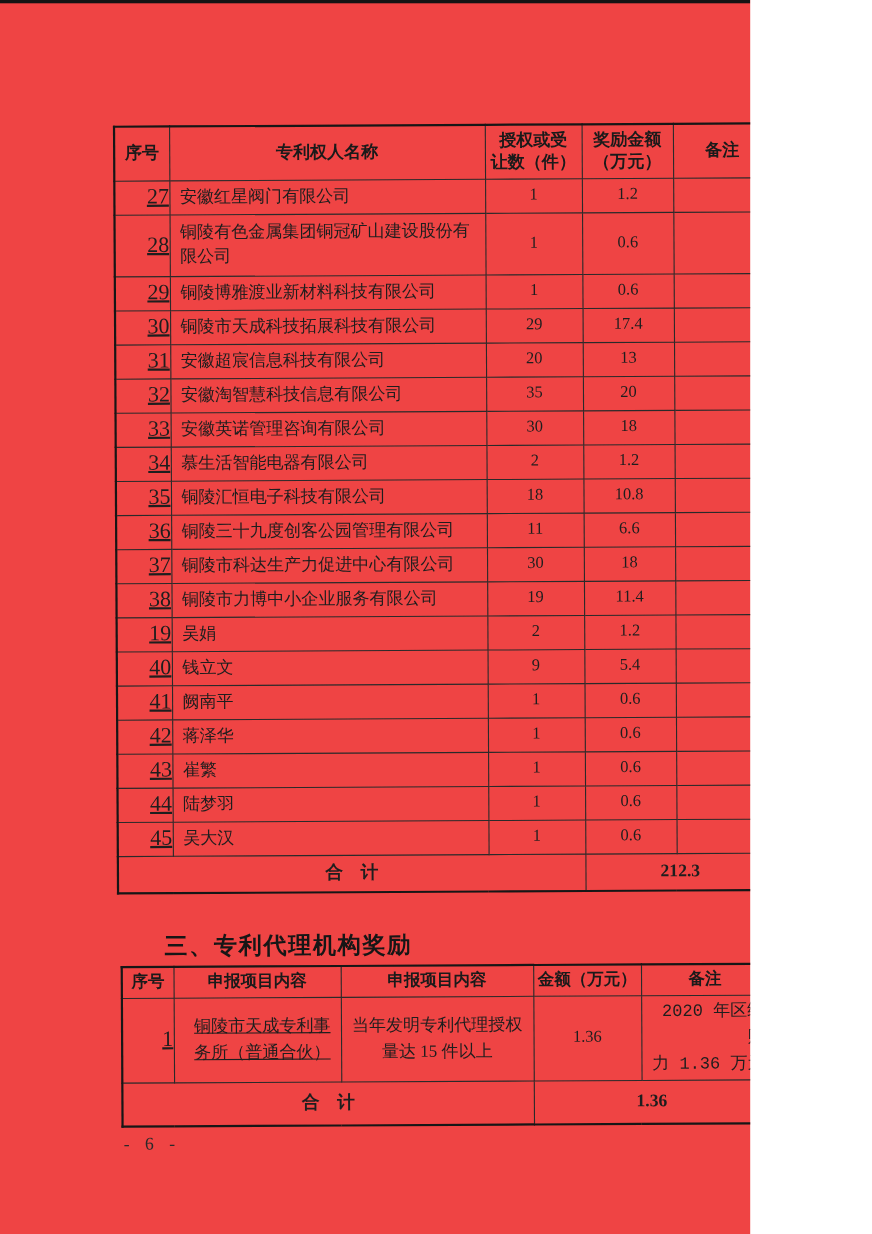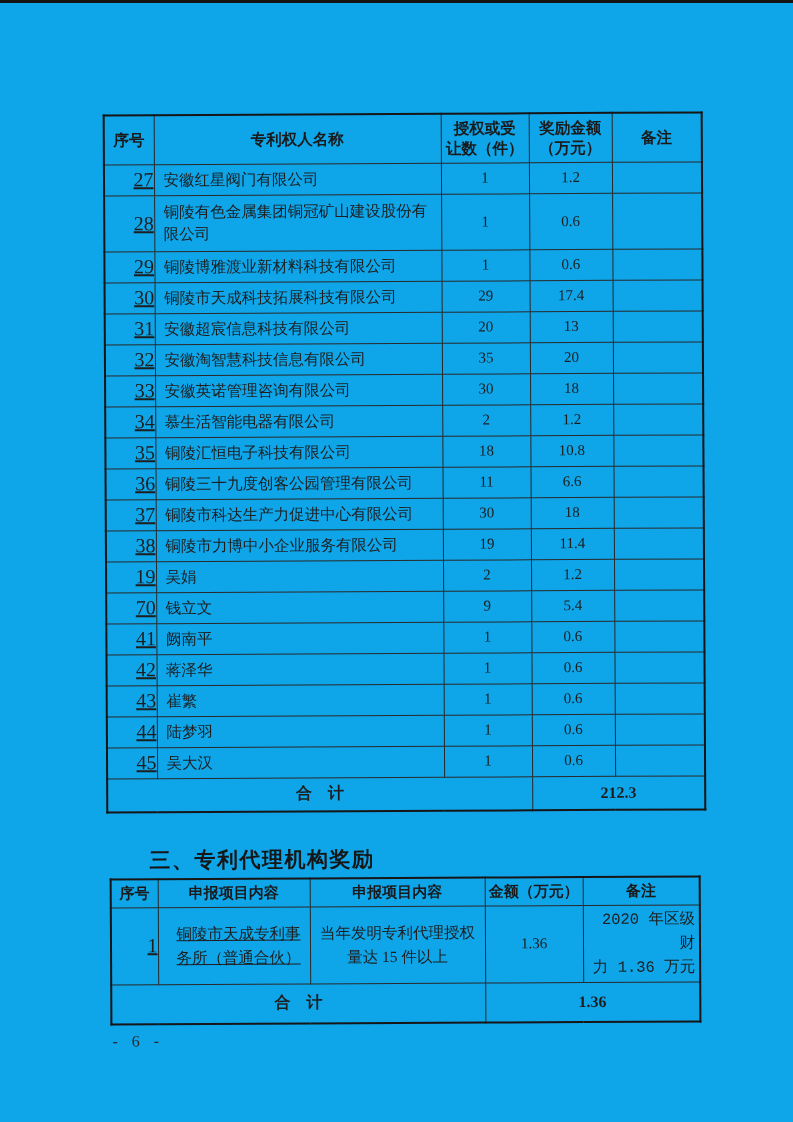--- a/index.html
+++ b/index.html
@@ -1,20 +1,20 @@
 <!DOCTYPE html>
 <html><head>
 <meta charset="utf-8">
 <style>
   html, body { margin: 0; padding: 0; }
   .page {
     position: relative;
-    width: 793px;
+    width: 682px;
     height: 1122px;
-    background: #0ea5e9;
+    background: #ef4444;
     overflow: hidden;
     font-family: "Liberation Serif", "DejaVu Serif", serif;
     color: #1e1e1e;
   }
   .scan-top {
     position: absolute; top: 0; left: 0; right: 0; height: 3px;
     background: #141414;
   }
   .tilt {
     position: absolute; inset: 0;
@@ -199,21 +199,21 @@
             <td class="c-num"></td>
           </tr>
           <tr class="body-row">
             <td class="c-no">19</td>
             <td class="c-name">吴娟</td>
             <td class="c-num">2</td>
             <td class="c-num">1.2</td>
             <td class="c-num"></td>
           </tr>
           <tr class="body-row">
-            <td class="c-no">70</td>
+            <td class="c-no">40</td>
             <td class="c-name">钱立文</td>
             <td class="c-num">9</td>
             <td class="c-num">5.4</td>
             <td class="c-num"></td>
           </tr>
           <tr class="body-row">
             <td class="c-no">41</td>
             <td class="c-name">阙南平</td>
             <td class="c-num">1</td>
             <td class="c-num">0.6</td>

